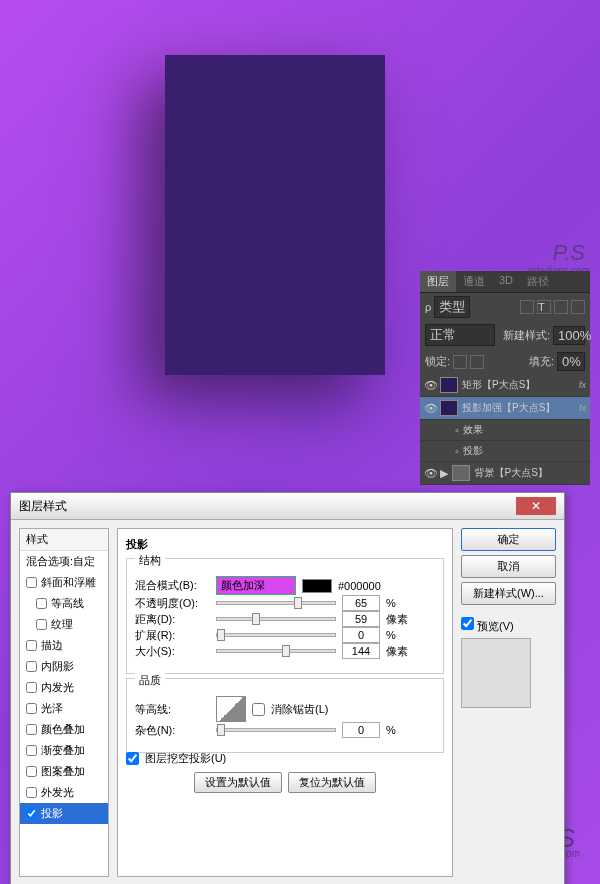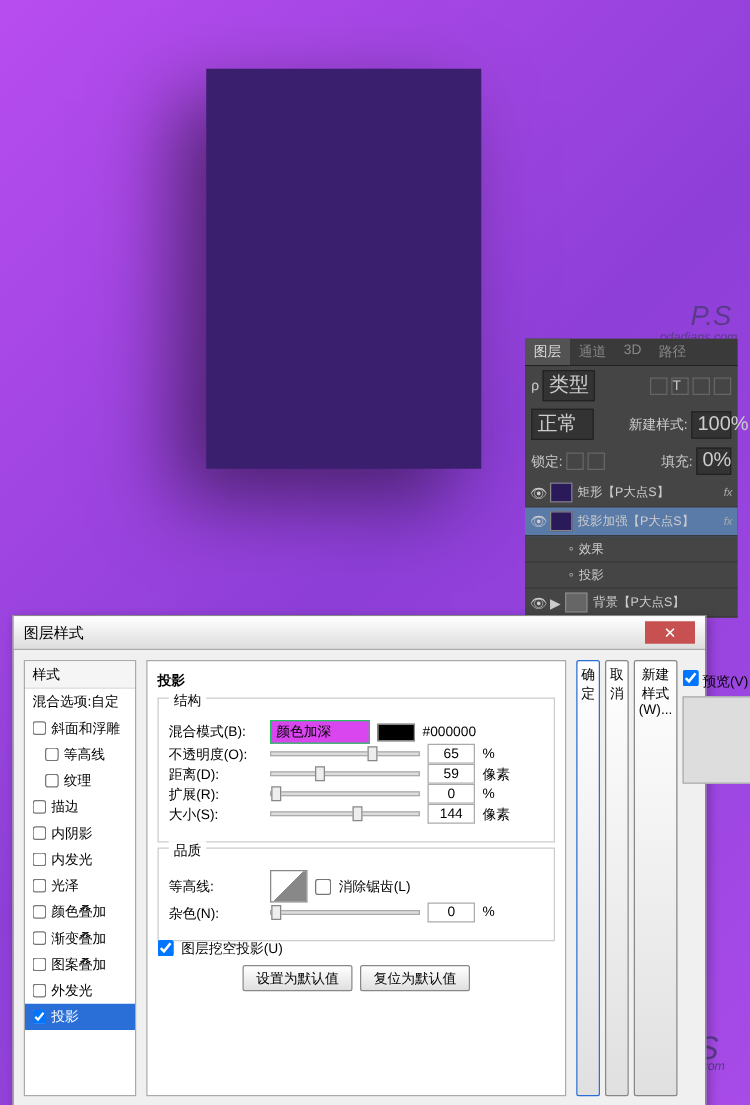--- a/index.html
+++ b/index.html
@@ -8,21 +8,21 @@
 .watermark{position:absolute;color:#5a3a8a;font-style:italic;font-size:10px}
 .wm1{right:15px;top:240px;font-size:22px}
 .wm1b{right:10px;top:265px}
 .wm2{right:25px;bottom:30px;font-size:26px}
 .wm2b{right:20px;bottom:25px}
 .layers-panel{position:absolute;right:10px;top:271px;width:170px;background:#535353;color:#ccc;font-size:10px}
 .lp-tabs{display:flex;background:#3a3a3a;border-bottom:1px solid #222}
 .lp-tab{padding:3px 7px;color:#888}
 .lp-tab.active{background:#535353;color:#ddd}
 .lp-row{display:flex;align-items:center;padding:3px 5px;gap:3px;background:#454545}
-.lp-sel{background:#333;color:#ccc;padding:1px 4px;border:1px solid #222;font-size:16px}
+.lp-sel{background:#333;color:#ccc;padding:1px 4px;border:1px solid #222;font-size:13px}
 .lp-ico{width:14px;height:14px;border:1px solid #666;display:inline-block}
 .lp-layers{background:#454545}
 .lp-layer{display:flex;align-items:center;padding:3px 4px;gap:4px;border-bottom:1px solid #3a3a3a}
 .lp-layer.sel{background:#5a7aa8}
 .lp-eye{width:12px;font-size:11px}
 .lp-thumb{width:18px;height:16px;background:#2a1a5a;border:1px solid #888}
 .lp-thumb.folder{background:#666}
 .lp-name{flex:1;font-size:10px;white-space:nowrap;overflow:hidden}
 .lp-fx{font-style:italic;color:#aaa;font-size:9px}
 .lp-sub{padding-left:35px;font-size:10px}
@@ -43,21 +43,21 @@
 .frow{display:flex;align-items:center;gap:6px;margin-bottom:6px;margin-top:-6px}
 .flabel{width:75px;text-align:left}
 .fselect{border:1px solid #22c55e;padding:1px 4px;background:#d946ef;width:80px}
 .swatch{width:30px;height:14px;background:#000;border:1px solid #888}
 .slider{flex:1;height:4px;background:#ddd;border:1px solid #aaa;position:relative;max-width:120px}
 .sthumb{position:absolute;width:8px;height:12px;background:#eee;border:1px solid #888;top:-5px}
 .ninput{width:38px;border:1px solid #aaa;padding:1px 2px;text-align:center}
 .angle{width:26px;height:26px;border:1px solid #888;border-radius:50%;position:relative}
 .angle::after{content:"";position:absolute;width:10px;height:1px;background:#000;top:50%;left:50%;transform:rotate(-50deg);transform-origin:left}
 .contour{width:30px;height:26px;border:1px solid #888;background:linear-gradient(135deg,#fff 50%,#888 50%)}
-.right-col{width:95px;display:flex;flex-direction:row;gap:4px}
+.right-col{width:95px;display:flex;flex-direction:column;gap:4px}
 .dbtn{border:1px solid #888;background:linear-gradient(#fff,#e0e0e0);padding:3px;text-align:center;border-radius:2px}
 .dbtn.primary{border:1px solid #2a6fd8;color:#000}
 .preview{margin-top:8px}
 .pv-box{width:70px;height:70px;background:#ddd;border:1px solid #aaa;margin-top:4px}
 .btns-row{display:flex;gap:6px;justify-content:center;margin-top:4px}
 .btns-row .dbtn{padding:2px 10px}
 </style>
 </head>
 <body>
 
@@ -78,21 +78,21 @@
   <div class="lp-row">
     <span>ρ</span>
     <span class="lp-sel">类型</span>
     <span style="flex:1"></span>
     <span class="lp-ico"></span>
     <span class="lp-ico">T</span>
     <span class="lp-ico"></span>
     <span class="lp-ico"></span>
   </div>
   <div class="lp-row">
-    <span class="lp-sel" style="width:50px">正常</span>
+    <span class="lp-sel" style="width:70px">正常</span>
     <span style="flex:1"></span>
     <span>新建样式:</span>
     <span class="lp-sel" style="width:32px">100%</span>
   </div>
   <div class="lp-row">
     <span>锁定:</span>
     <span class="lp-ico"></span>
     <span class="lp-ico"></span>
     <span style="flex:1"></span>
     <span>填充:</span>

